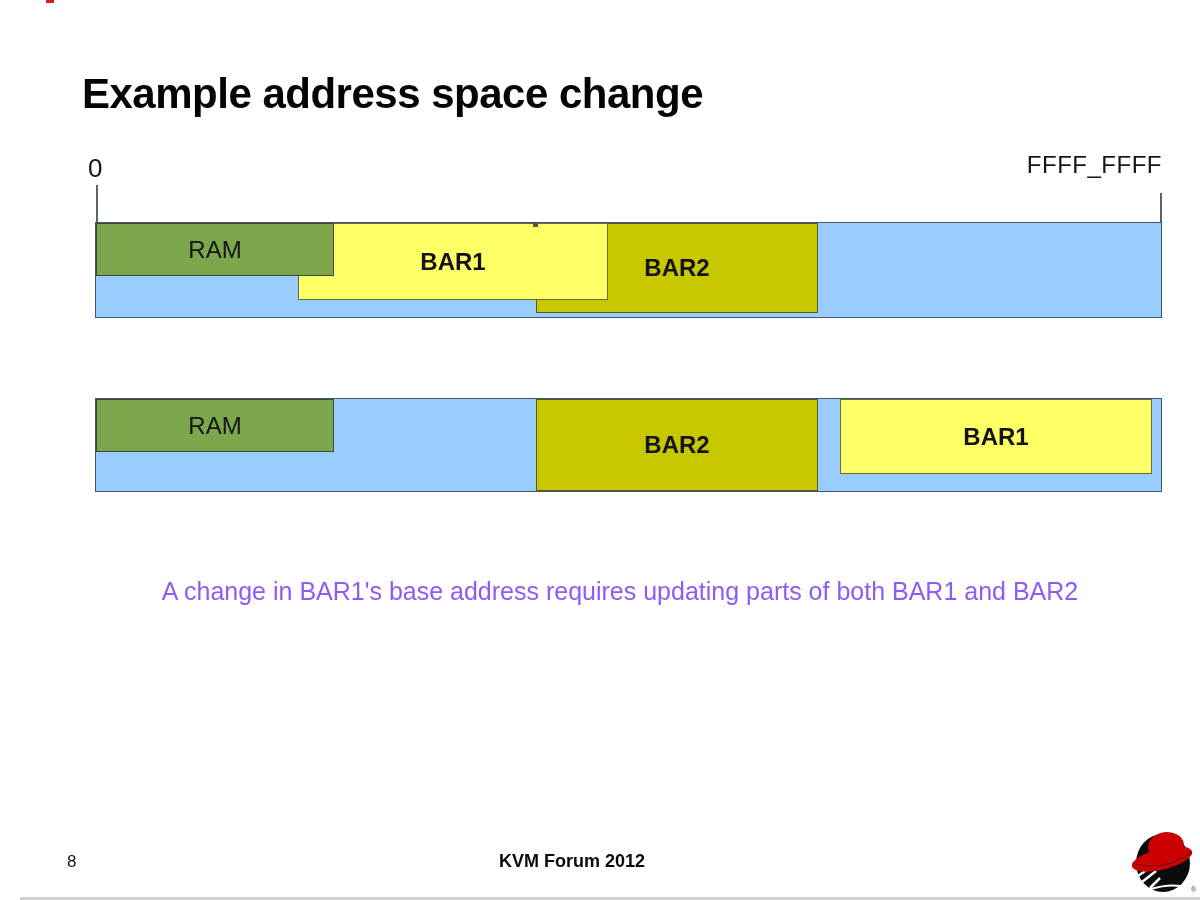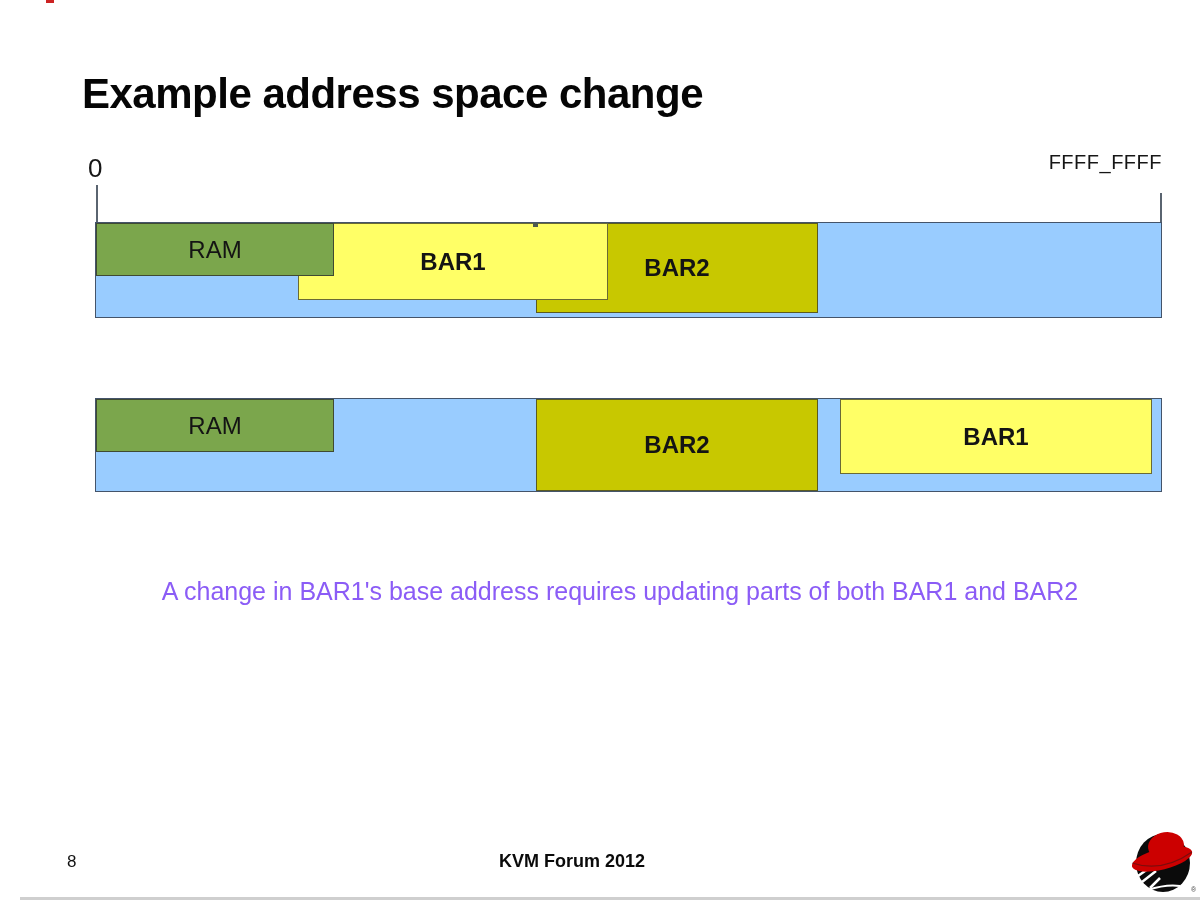--- a/index.html
+++ b/index.html
@@ -4,21 +4,21 @@
 <style>
   html,body { margin:0; padding:0; background:#ffffff; }
   .slide {
     position:relative; width:1200px; height:900px; background:#ffffff;
     font-family:"Liberation Sans", sans-serif; color:#111; overflow:hidden;margin-left:20px;
   }
   .title {
     position:absolute; left:62px; top:70px; font-size:42px; font-weight:bold;
     color:#050505; letter-spacing:-0.5px; white-space:nowrap;
   }
-  .axis-label { position:absolute; font-size:20px; color:#161616; white-space:nowrap; }
+  .axis-label { position:absolute; font-size:24px; color:#161616; white-space:nowrap; }
   .axis-label.start { left:68px; top:153px; font-size:26px; }
   .axis-label.end { left:992px; top:151px; width:150px; text-align:right; letter-spacing:0.5px; }
   .tick { position:absolute; background:#5a6470; }
   .tick.left { left:76px; top:185px; width:2px; height:37px; }
   .tick.right { left:1140px; top:193px; width:2px; height:29px; }
   .bar {
     position:absolute; left:75px; width:1067px; box-sizing:border-box;
     border:1px solid #44546a;
   }
   .bar.before { top:222px; height:96px; }

